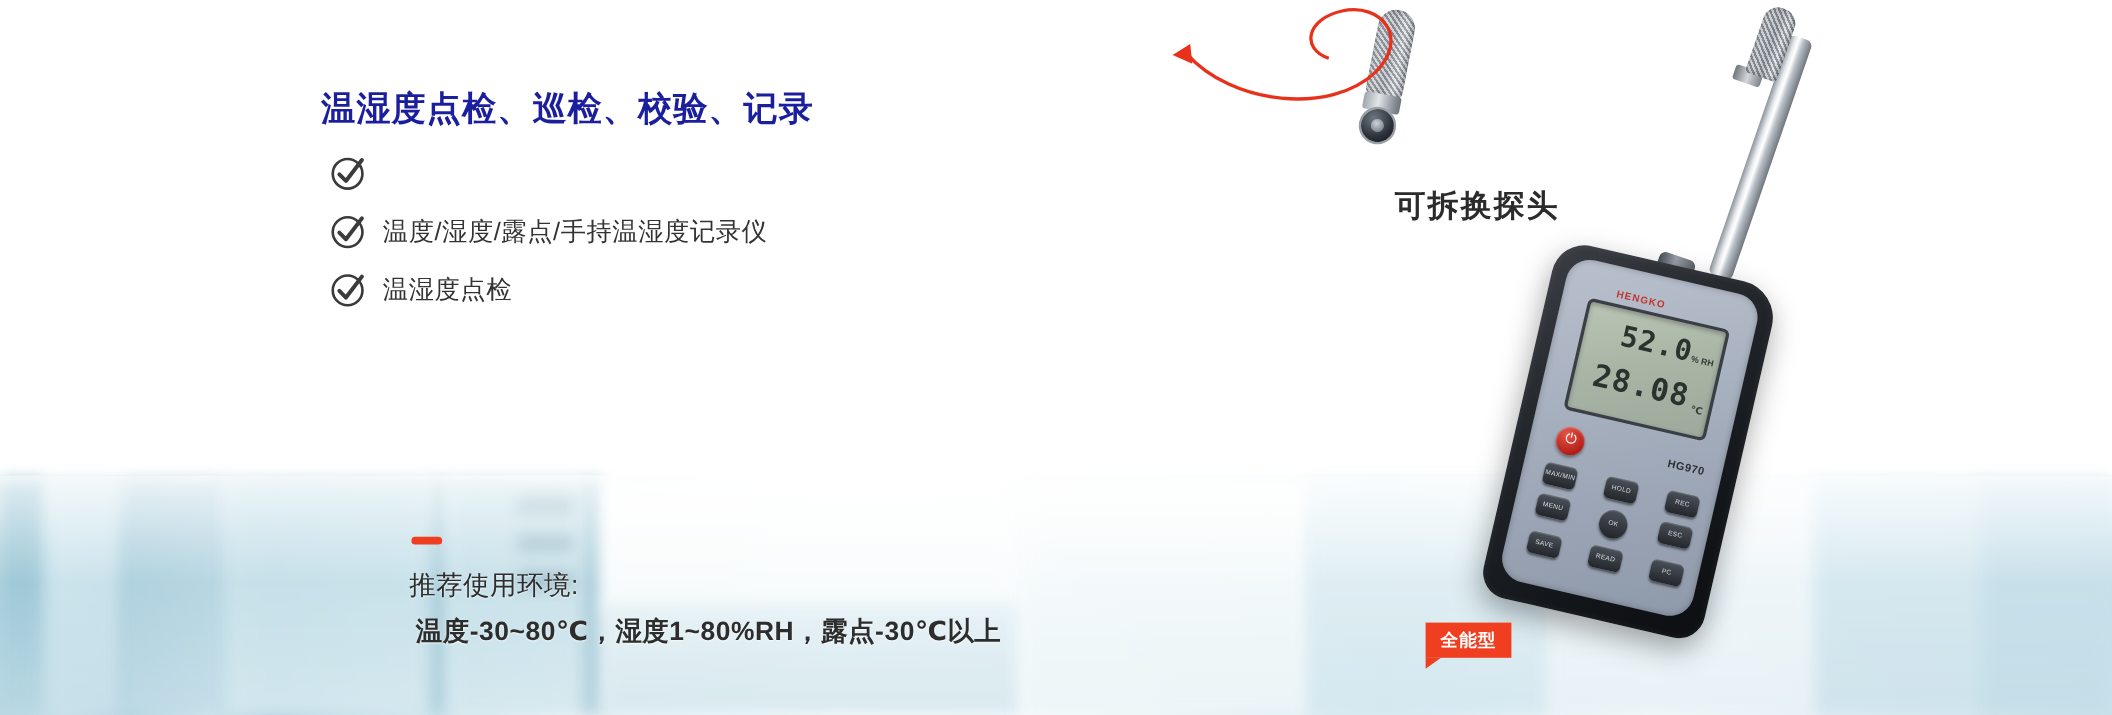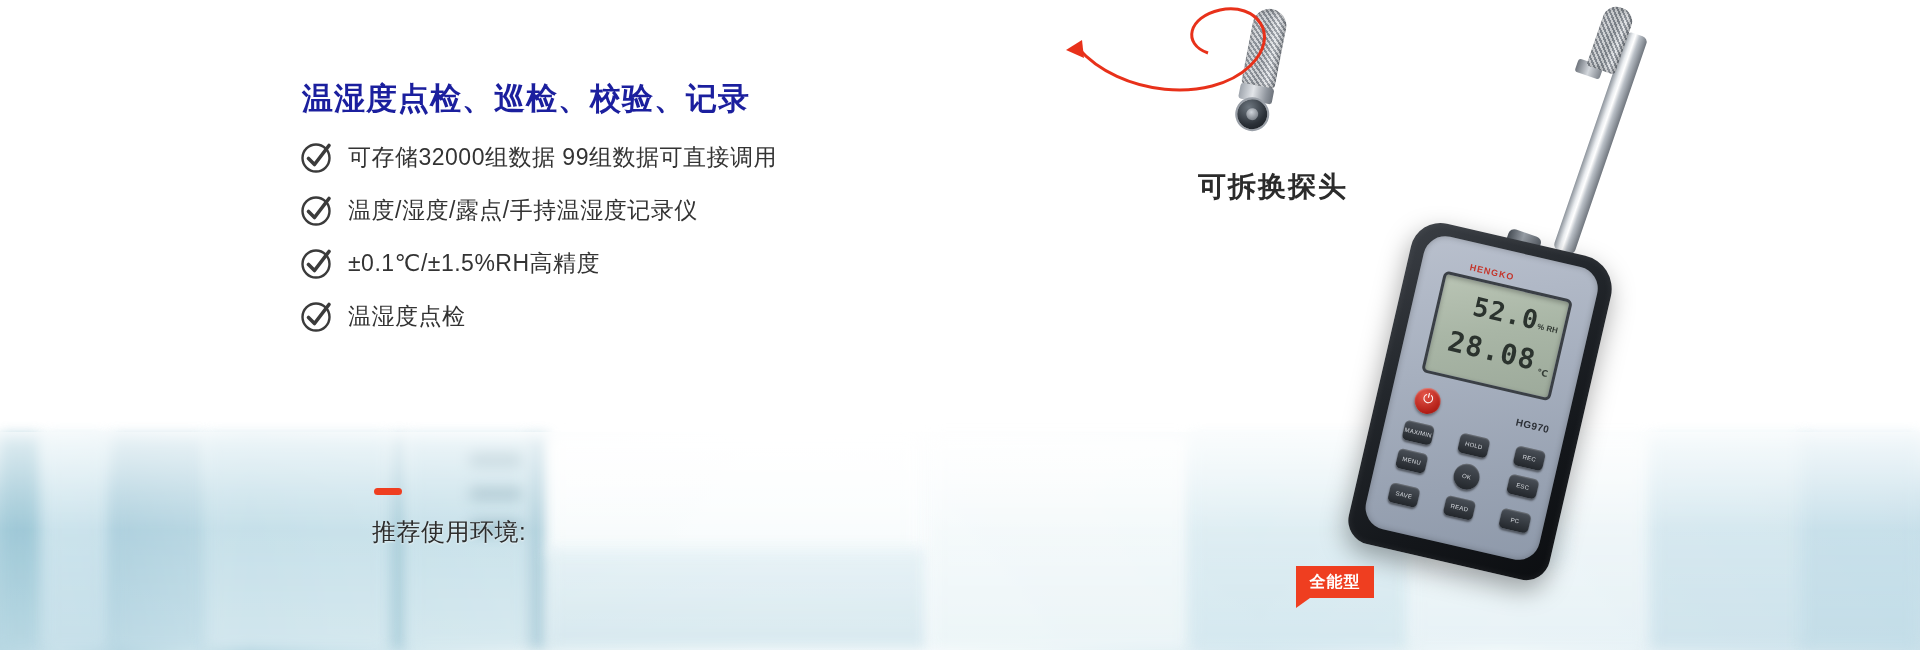--- a/index.html
+++ b/index.html
@@ -53,21 +53,21 @@
   .bg-veil { position:absolute; left:0; top:432px; width:1920px; height:218px;
              background:linear-gradient(to bottom, rgba(255,255,255,.75), rgba(255,255,255,.10) 45%, rgba(255,255,255,.18)); }
 
   
   .title {
     position:absolute; left:302px; top:12px;
     font-size:47px; font-weight:bold; letter-spacing:2px;
     color:#ec3c1c; line-height:1.15; white-space:nowrap;
   }
   .subtitle {
-    position:absolute; left:302px; top:80px;
+    position:absolute; left:292px; top:80px;
     font-size:31px; font-weight:bold; letter-spacing:1px;
     color:#1b1f9e; line-height:1.2; white-space:nowrap;
   }
 
   .bullets { position:absolute; left:300px; top:133px; }
   .bullet { display:flex; align-items:center; height:48px; margin-bottom:5px; }
   .bullet .tick { width:34px; height:34px; position:relative; flex:0 0 34px; margin-right:14px; }
   .bullet .tick svg { position:absolute; left:0; top:0; }
   .bullet .btext {
     font-size:23px; color:#333333; letter-spacing:0.5px; white-space:nowrap;
@@ -76,21 +76,21 @@
 
   
   .rec-dash { position:absolute; left:374px; top:488px; width:28px; height:7px; background:#ef3e20; border-radius:4px; }
   .rec-title { position:absolute; left:372px; top:516px; font-size:24px; color:#2d2d2d; font-weight:500; letter-spacing:.5px; white-space:nowrap;
                text-shadow:0 1px 2px rgba(255,255,255,.7); }
   .rec-line  { position:absolute; left:378px; top:558px; font-size:24px; color:#2d2d2d; font-weight:bold; letter-spacing:.5px; white-space:nowrap;
                text-shadow:0 1px 2px rgba(255,255,255,.7); }
 
   
   .probe-label {
-    position:absolute; left:1198px; top:168px;
+    position:absolute; left:1268px; top:168px;
     font-size:28px; font-weight:bold; color:#2b2b2b; letter-spacing:2px; white-space:nowrap;
   }
 
   
   .probe { position:absolute; left:1238px; top:8px; width:46px; height:122px; transform:rotate(11deg); }
   .probe .mesh {
     position:absolute; left:6px; top:0; width:34px; height:80px; border-radius:17px 17px 6px 6px;
     background:
       repeating-linear-gradient(45deg, rgba(255,255,255,.55) 0 2px, rgba(120,125,132,.5) 2px 4px),
       linear-gradient(to right,#b9bec5,#8a9098 45%,#c8ccd2 75%,#7e848c);
@@ -237,53 +237,44 @@
   <div class="subtitle">温湿度点检、巡检、校验、记录</div>
 
   <div class="bullets">
     <div class="bullet">
       <span class="tick">
         <svg width="34" height="34" viewBox="0 0 34 34">
           <circle cx="16" cy="18" r="13.5" fill="none" stroke="#3b3b3b" stroke-width="2.4"></circle>
           <path d="M8.5 18.5 L14.5 24.5 L29 5.5" fill="none" stroke="#3b3b3b" stroke-width="3.6" stroke-linecap="round" stroke-linejoin="round"></path>
         </svg>
       </span>
-      <span class="btext">可存储32000组数据  99组数据可直接调用</span>
     </div>
     <div class="bullet">
       <span class="tick">
         <svg width="34" height="34" viewBox="0 0 34 34">
           <circle cx="16" cy="18" r="13.5" fill="none" stroke="#3b3b3b" stroke-width="2.4"></circle>
           <path d="M8.5 18.5 L14.5 24.5 L29 5.5" fill="none" stroke="#3b3b3b" stroke-width="3.6" stroke-linecap="round" stroke-linejoin="round"></path>
         </svg>
       </span>
       <span class="btext">温度/湿度/露点/手持温湿度记录仪</span>
     </div>
     <div class="bullet">
       <span class="tick">
         <svg width="34" height="34" viewBox="0 0 34 34">
           <circle cx="16" cy="18" r="13.5" fill="none" stroke="#3b3b3b" stroke-width="2.4"></circle>
           <path d="M8.5 18.5 L14.5 24.5 L29 5.5" fill="none" stroke="#3b3b3b" stroke-width="3.6" stroke-linecap="round" stroke-linejoin="round"></path>
         </svg>
       </span>
-      <span class="btext">±0.1℃/±1.5%RH高精度</span>
-    </div>
-    <div class="bullet">
-      <span class="tick">
-        <svg width="34" height="34" viewBox="0 0 34 34">
-          <circle cx="16" cy="18" r="13.5" fill="none" stroke="#3b3b3b" stroke-width="2.4"></circle>
-          <path d="M8.5 18.5 L14.5 24.5 L29 5.5" fill="none" stroke="#3b3b3b" stroke-width="3.6" stroke-linecap="round" stroke-linejoin="round"></path>
-        </svg>
-      </span>
       <span class="btext">温湿度点检</span>
     </div>
   </div>
 
   <div class="rec-dash"></div>
   <div class="rec-title">推荐使用环境:</div>
+  <div class="rec-line">温度-30~80℃，湿度1~80%RH，露点-30℃以上</div>
 
   <div class="probe">
     <div class="mesh"></div>
     <div class="neck"></div>
     <div class="base"></div>
   </div>
 
   <svg class="arrow-svg" viewBox="0 0 260 110">
     <path d="M18 48 C 60 96, 150 104, 190 66 C 222 35, 196 2, 160 10 C 128 17, 122 44, 148 53" fill="none" stroke="#e8311a" stroke-width="3"></path>
     <polygon points="22,40 6,50 24,58" fill="#e8311a"></polygon>

